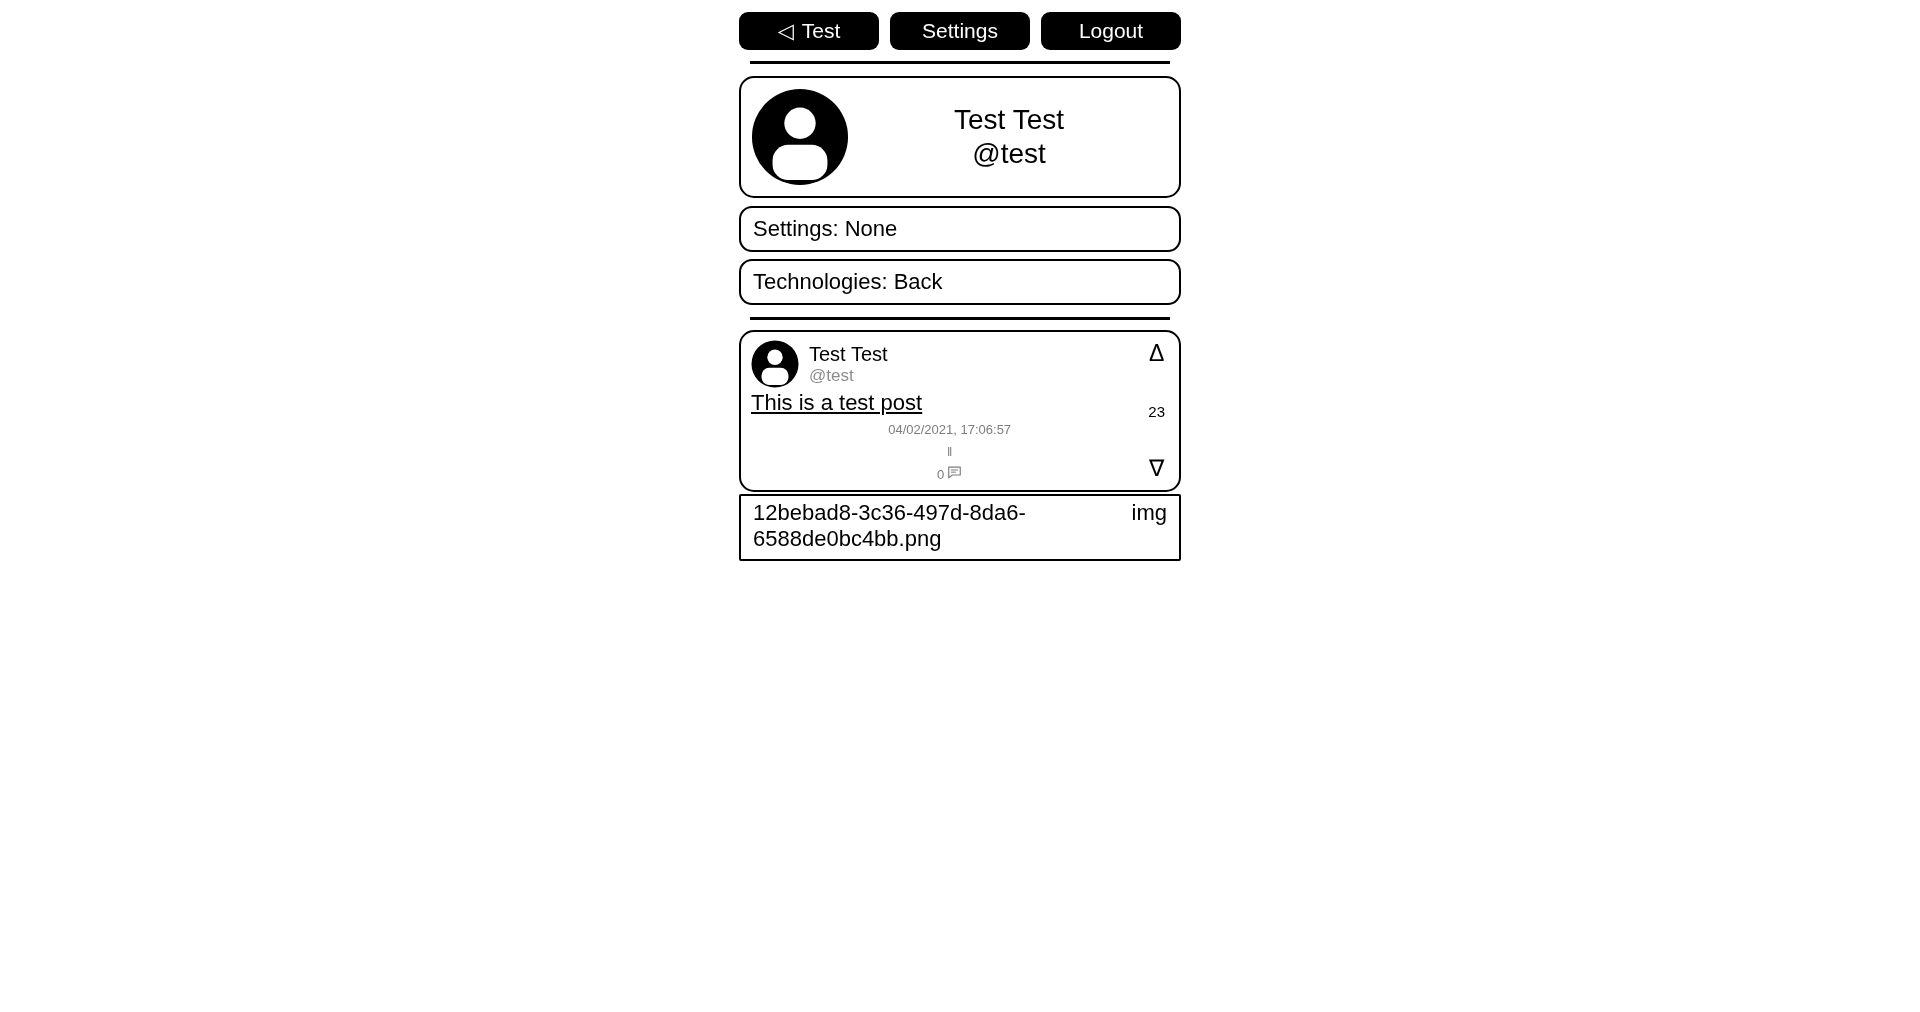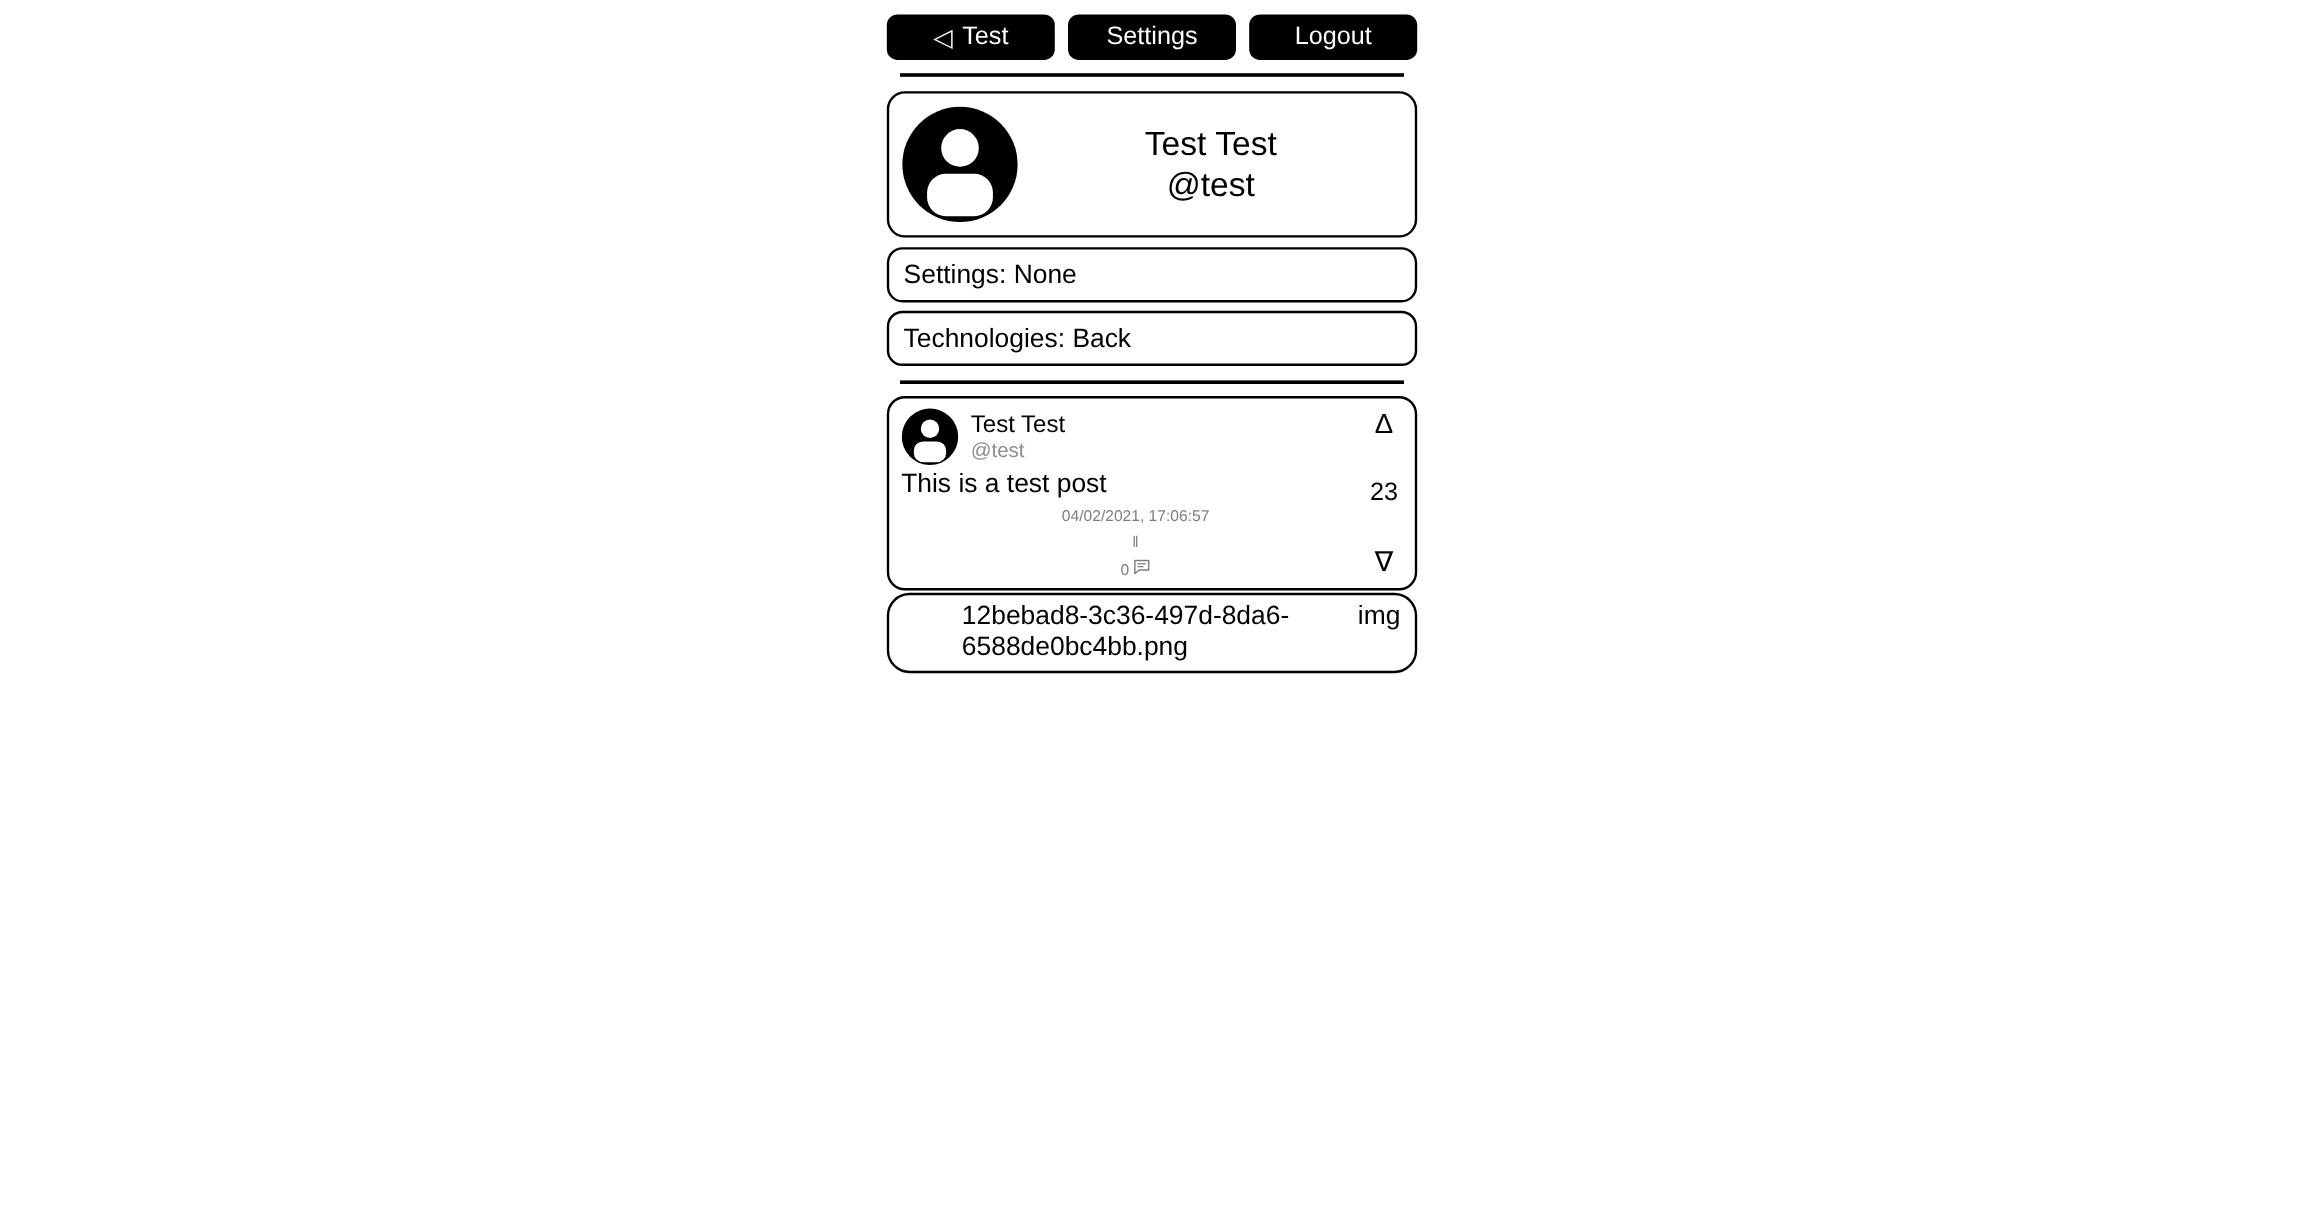--- a/index.html
+++ b/index.html
@@ -82,21 +82,21 @@
     border: 2.5px solid #000000;
     border-radius: 15px;
     display: flex;
     padding: 8px 14px 8px 10px;
   }
   .post-main { flex: 1; min-width: 0; }
   .post-header { display: flex; gap: 10px; align-items: flex-start; }
   .avatar-small { width: 48px; height: 48px; flex: none; }
   .post-author-name { font-size: 20px; line-height: 1.2; margin-top: 2px; }
   .post-author-handle { font-size: 17px; color: #8d8d8d; line-height: 1.2; }
-  .post-body { font-size: 22px; margin-top: 2px; }
+  .post-body { font-size: 22px; margin-top: 2px; text-decoration: underline; }
   .post-meta {
     margin-top: 6px;
     font-size: 13px;
     color: #7d7d7d;
     display: flex;
     align-items: center;
     gap: 7px;
     flex-direction: column;
   }
   .comment-wrap { display: flex; align-items: center; gap: 3px; }
@@ -111,29 +111,29 @@
   .vote-btn {
     background: none;
     border: none;
     padding: 0;
     font-family: inherit;
     font-size: 23px;
     color: #000000;
     cursor: pointer;
     line-height: 1;
   }
-  .vote-score { font-size: 21px; }
+  .vote-score { font-size: 15px; }
   
   .attachment-box {
     margin-top: 2px;
     border: 2.5px solid #000000;
-    border-radius: 19px;
+    border-radius: 2px;
     padding: 4px 12px 8px;
     display: flex;
-    justify-content: flex-end;
+    justify-content: space-between;
     font-size: 22px;
     line-height: 1.16;
     cursor: pointer;
   }
   .attachment-filename { width: 330px; overflow-wrap: break-word; }
   .attachment-type { flex: none; }
 </style>
 </head>
 <body>
 

